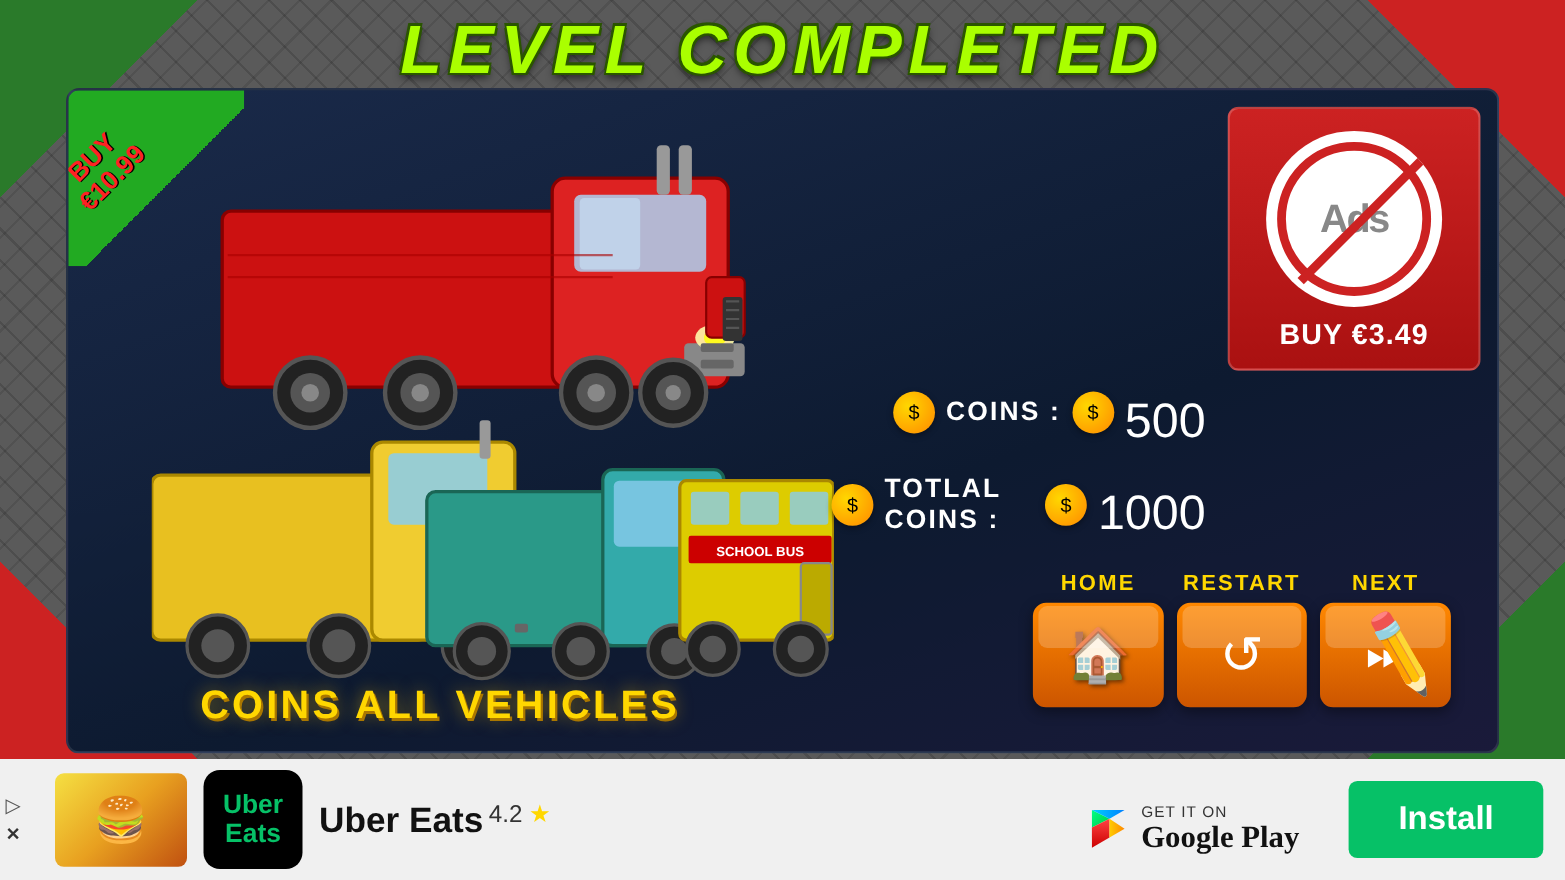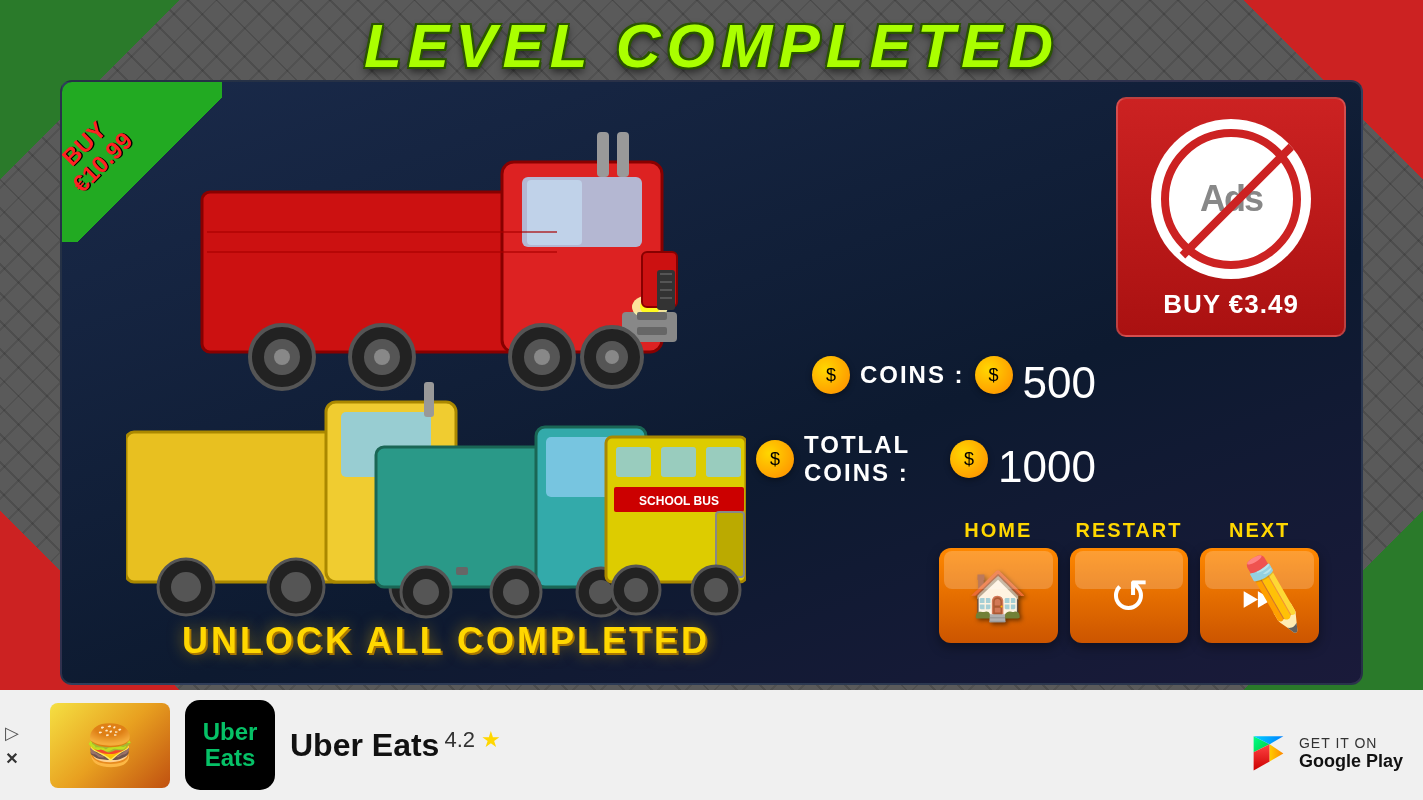--- a/index.html
+++ b/index.html
@@ -128,21 +128,21 @@
     
     .truck-red {
       position: absolute;
       top: 10px; left: 60px;
       width: 500px; height: 280px;
     }
 
     
     .trucks-yellow-group {
       position: absolute;
-      top: 270px; left: 4px;
+      top: 270px; left: 16px;
       width: 672px; height: 260px; text-decoration: underline;
     }
 
     
     .unlock-text {
       position: absolute;
       bottom: 20px;
       left: 60px;
       font-size: 36px;
       font-weight: 900;
@@ -465,23 +465,24 @@
       flex-direction: column;
     }
 
     .gplay-get-it {
       font-size: 14px;
       color: #333;
       letter-spacing: 1px;
     }
 
     .gplay-name {
-      font-size: 18px;
+      font-size: 28px;
       font-weight: 700;
       color: #111;
+      font-family: Liberation Serif, serif;
     }
 
     .install-btn {
       background: #06C167;
       color: #fff;
       font-size: 30px;
       font-weight: 700;
       padding: 18px 45px;
       border-radius: 8px;
       border: none;
@@ -604,21 +605,21 @@
 
         <circle cx="510" cy="218" r="24" fill="#222" stroke="#555" stroke-width="3"></circle>
         <circle cx="510" cy="218" r="12" fill="#555"></circle>
         <circle cx="590" cy="218" r="24" fill="#222" stroke="#555" stroke-width="3"></circle>
         <circle cx="590" cy="218" r="12" fill="#555"></circle>
 
         <rect x="330" y="195" width="12" height="8" rx="2" fill="#666"></rect>
       </svg>
     </div>
 
-    <div class="unlock-text">UNLOCK ALL COMPLETED</div>
+    <div class="unlock-text">COINS ALL VEHICLES</div>
   </div>
 
   <div class="no-ads-btn">
     <div class="no-ads-circle">
       <div class="no-ads-inner">
         <span class="no-ads-text-inner">Ads</span>
         <div class="no-ads-diagonal"></div>
       </div>
     </div>
     <div class="no-ads-price">BUY €3.49</div>
@@ -715,13 +716,14 @@
         <polygon points="16,9 16,24 28,17" fill="url(#g3)"></polygon>
         <polygon points="2,2 16,9 28,2" fill="url(#g1)"></polygon>
       </svg>
     </div>
     <div class="gplay-text">
       <span class="gplay-get-it">GET IT ON</span>
       <span class="gplay-name">Google Play</span>
     </div>
   </div>
 
+  <button class="install-btn">Install</button>
 </div>
 
 </body></html>

